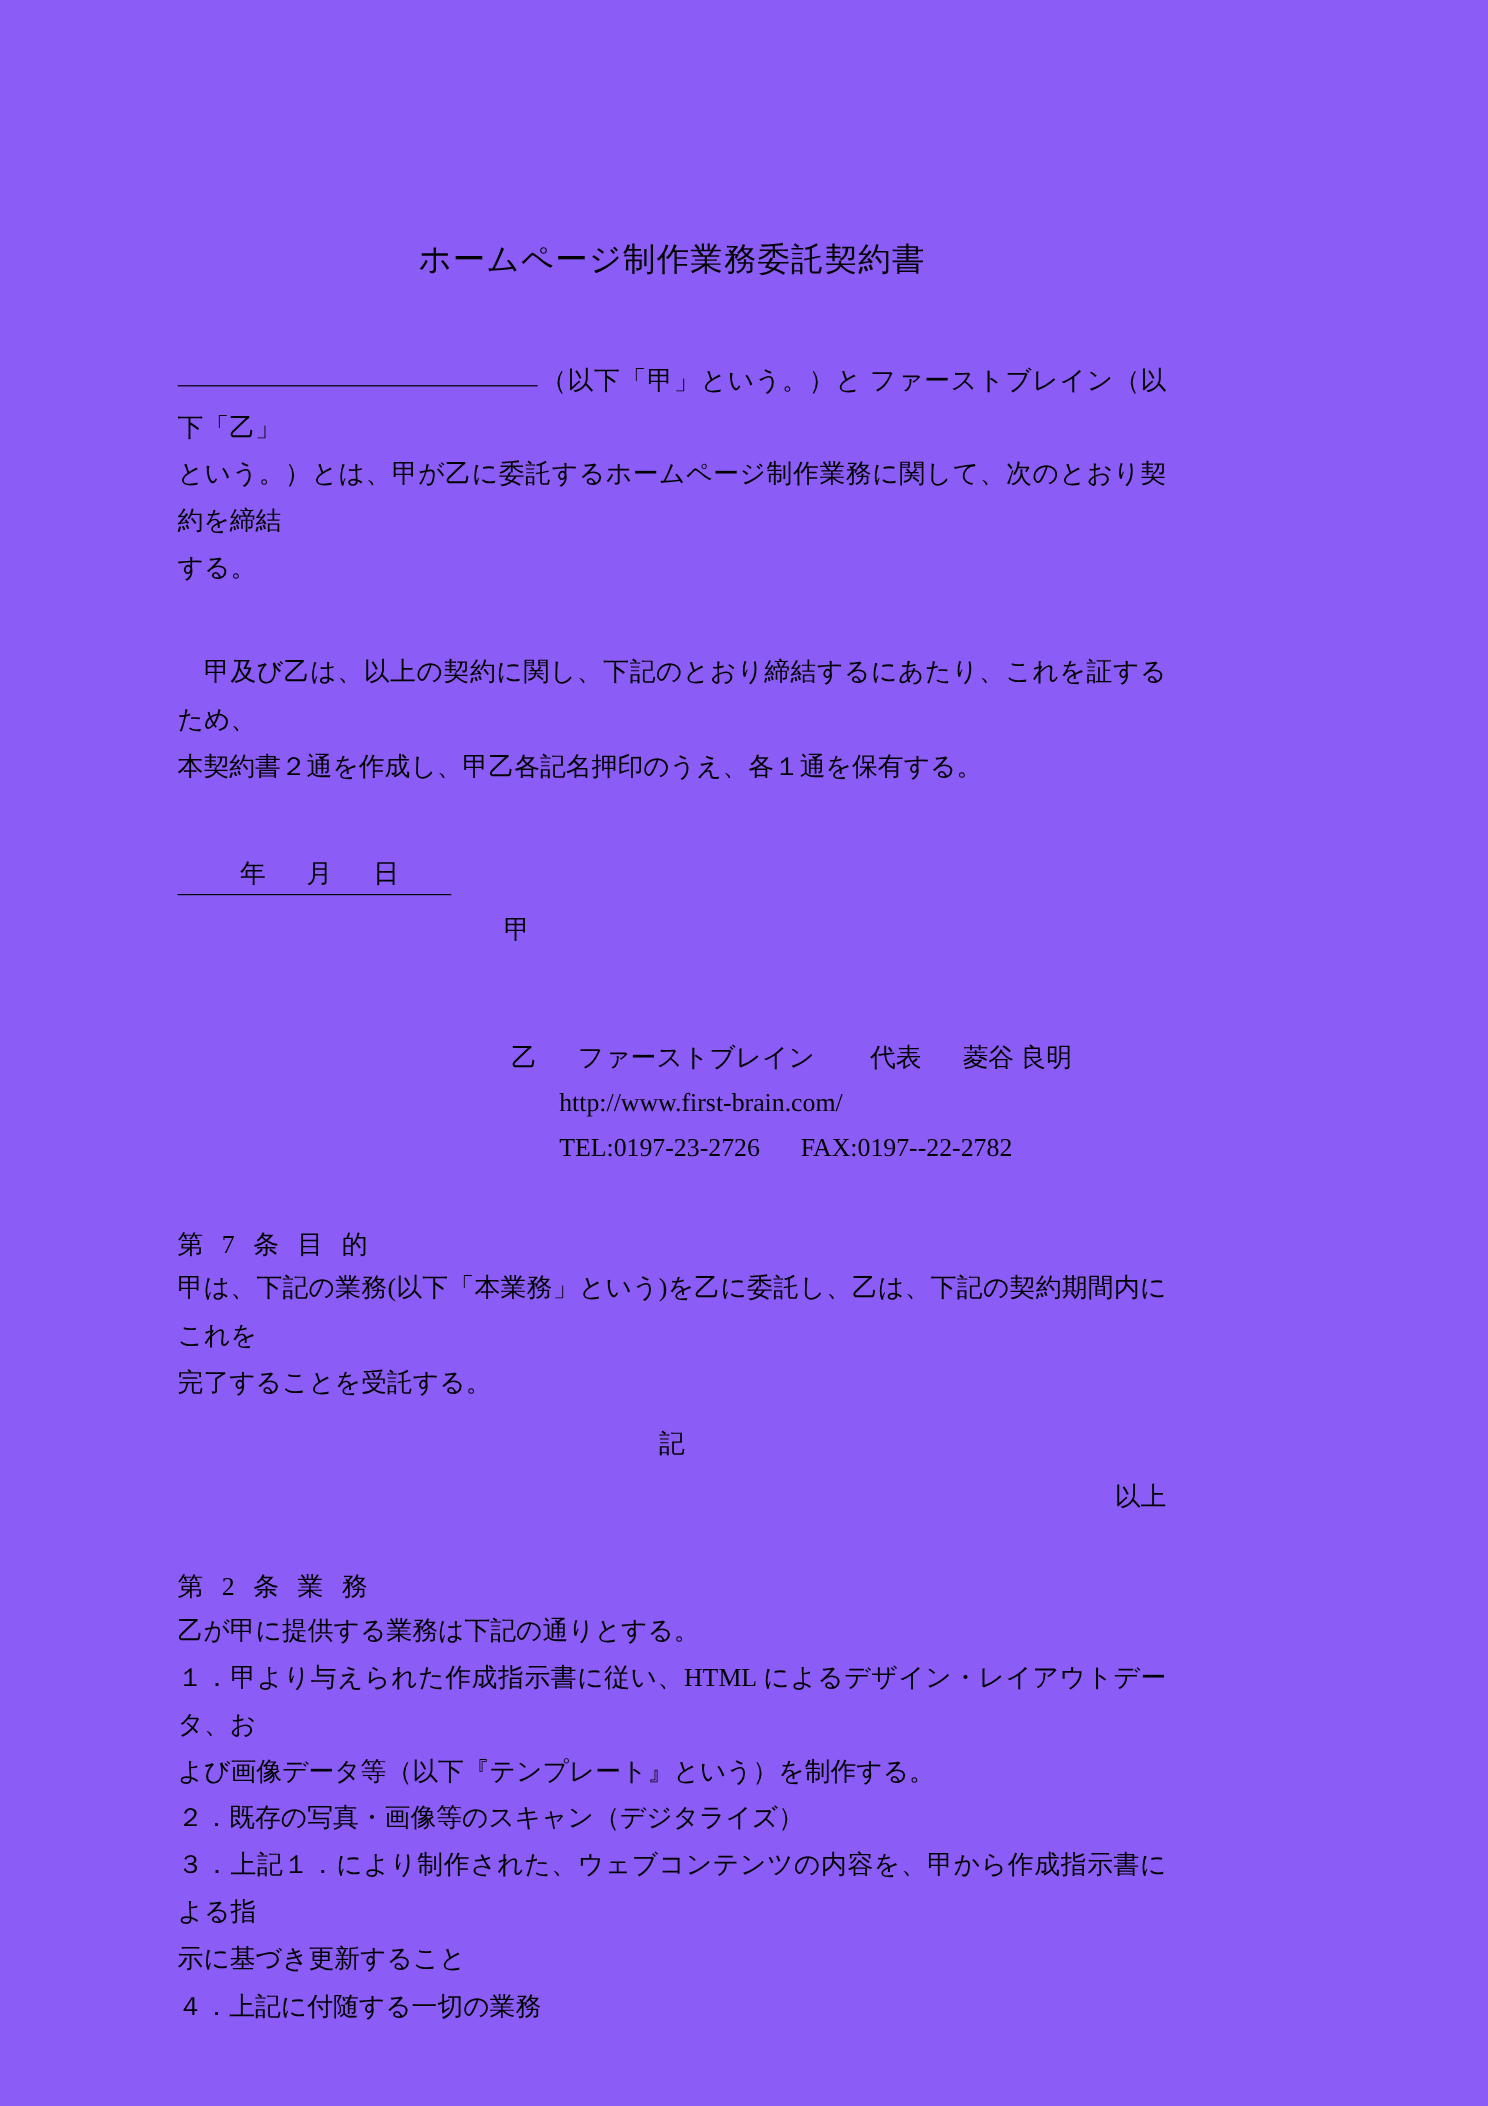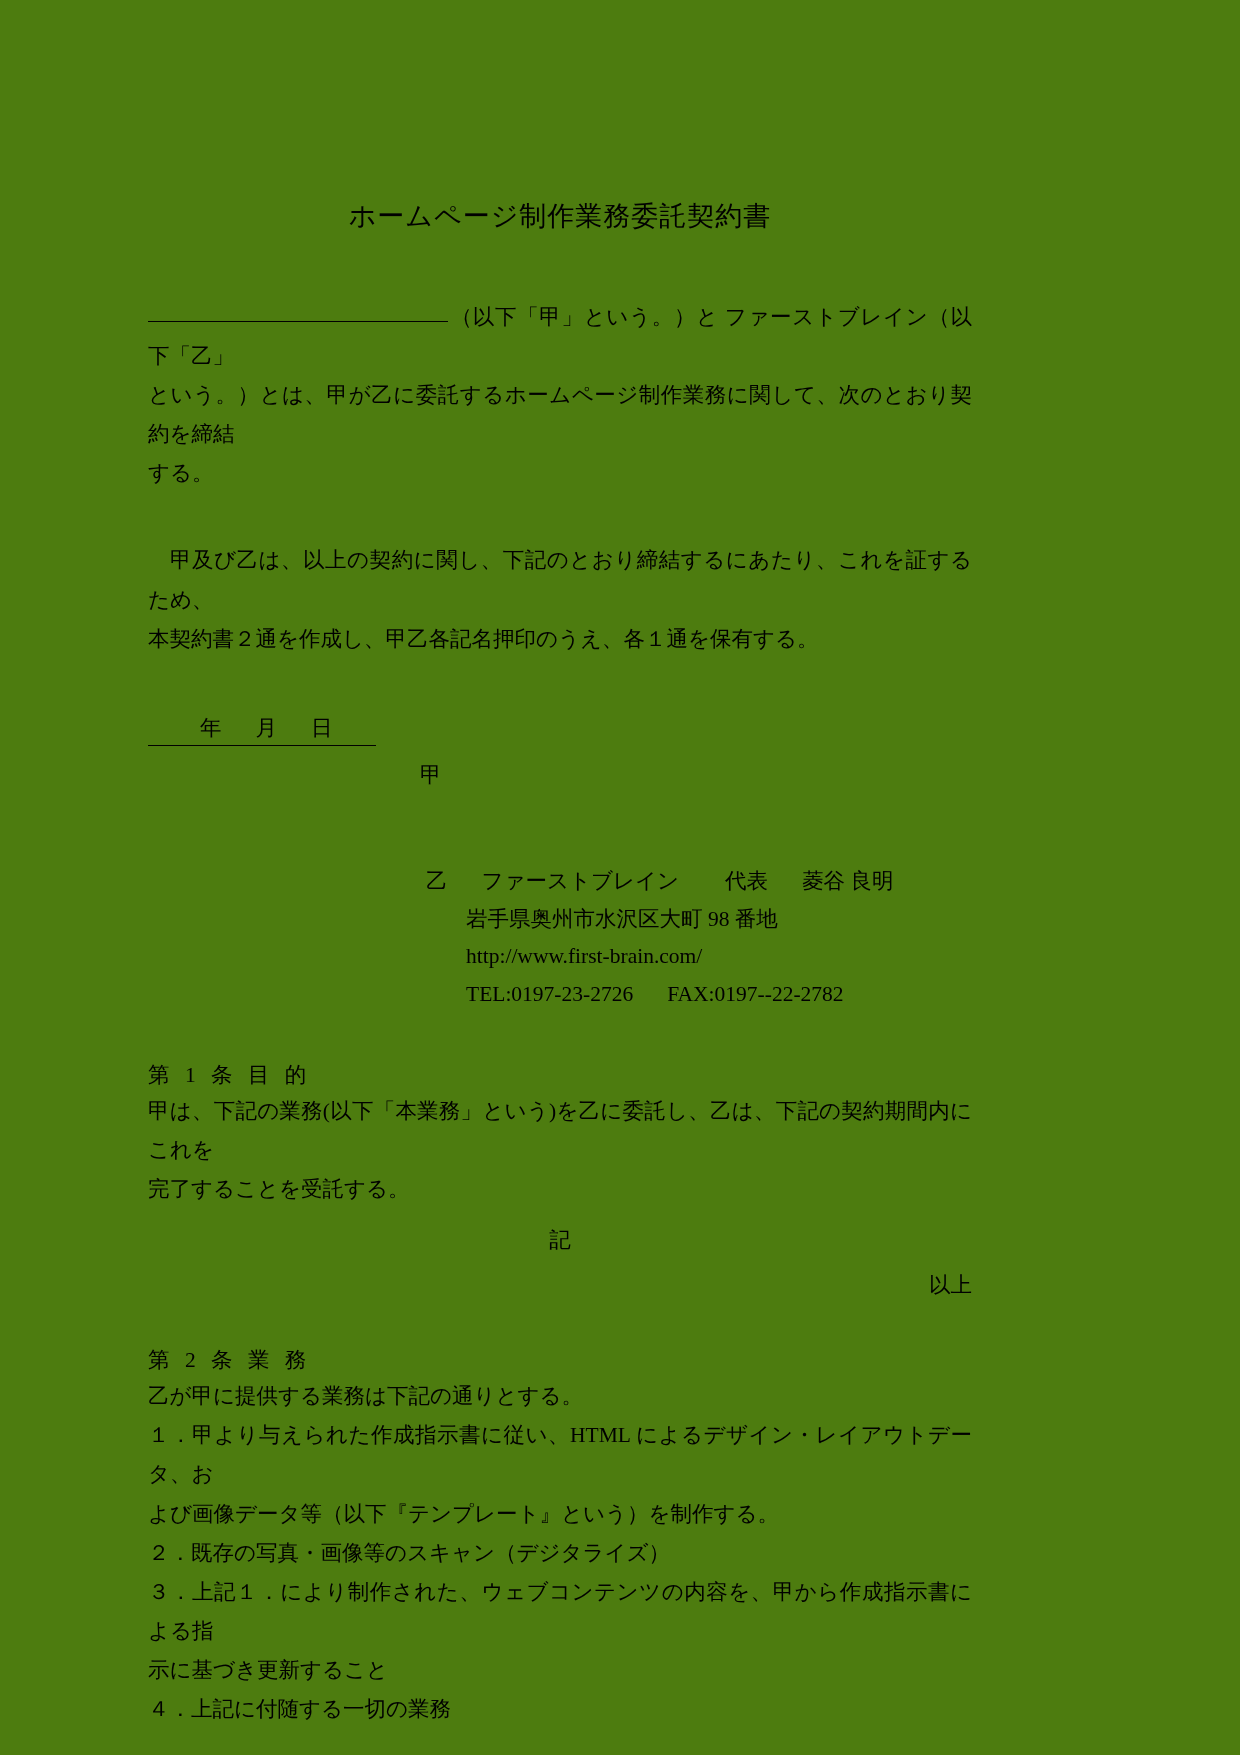--- a/index.html
+++ b/index.html
@@ -8,21 +8,21 @@
     background: #ffffff;
   }
   body {
     font-family: "Liberation Serif", "DejaVu Serif", serif;
     color: #000000;
   }
   .page {
     position: relative;
     width: 1240px;
     height: 1755px;
-    background: #4d7c0f;
+    background: #8b5cf6;
     box-sizing: border-box;
     padding: 0;
     overflow: hidden;
   }
   .content {
     position: absolute;
     left: 148px;
     top: 0;
     width: 824px;
   }
@@ -152,28 +152,27 @@
     </div>
 
     <div class="kou-line">
       <span>甲</span>
     </div>
 
     <div class="otsu-block">
       <div class="row">
         <span>乙</span><span class="gap-m"></span><span>ファーストブレイン</span><span class="gap-l"></span><span>代表</span><span class="gap-m"></span><span>菱谷 良明</span>
       </div>
-      <div class="row otsu-indent">岩手県奥州市水沢区大町 98 番地</div>
       <div class="row otsu-indent mono-latin">http://www.first-brain.com/</div>
       <div class="row otsu-indent mono-latin">
         <span>TEL:0197-23-2726</span><span class="gap-m"></span><span>FAX:0197--22-2782</span>
       </div>
     </div>
 
-    <div class="article-head">第 1 条 目 的</div>
+    <div class="article-head">第 7 条 目 的</div>
     <div class="article-body">
       <span>甲は、下記の業務(以下「本業務」という)を乙に委託し、乙は、下記の契約期間内にこれを</span><br>
       <span>完了することを受託する。</span>
     </div>
 
     <div class="ki-center">記</div>
 
 
     <div class="ijou">以上</div>
 

